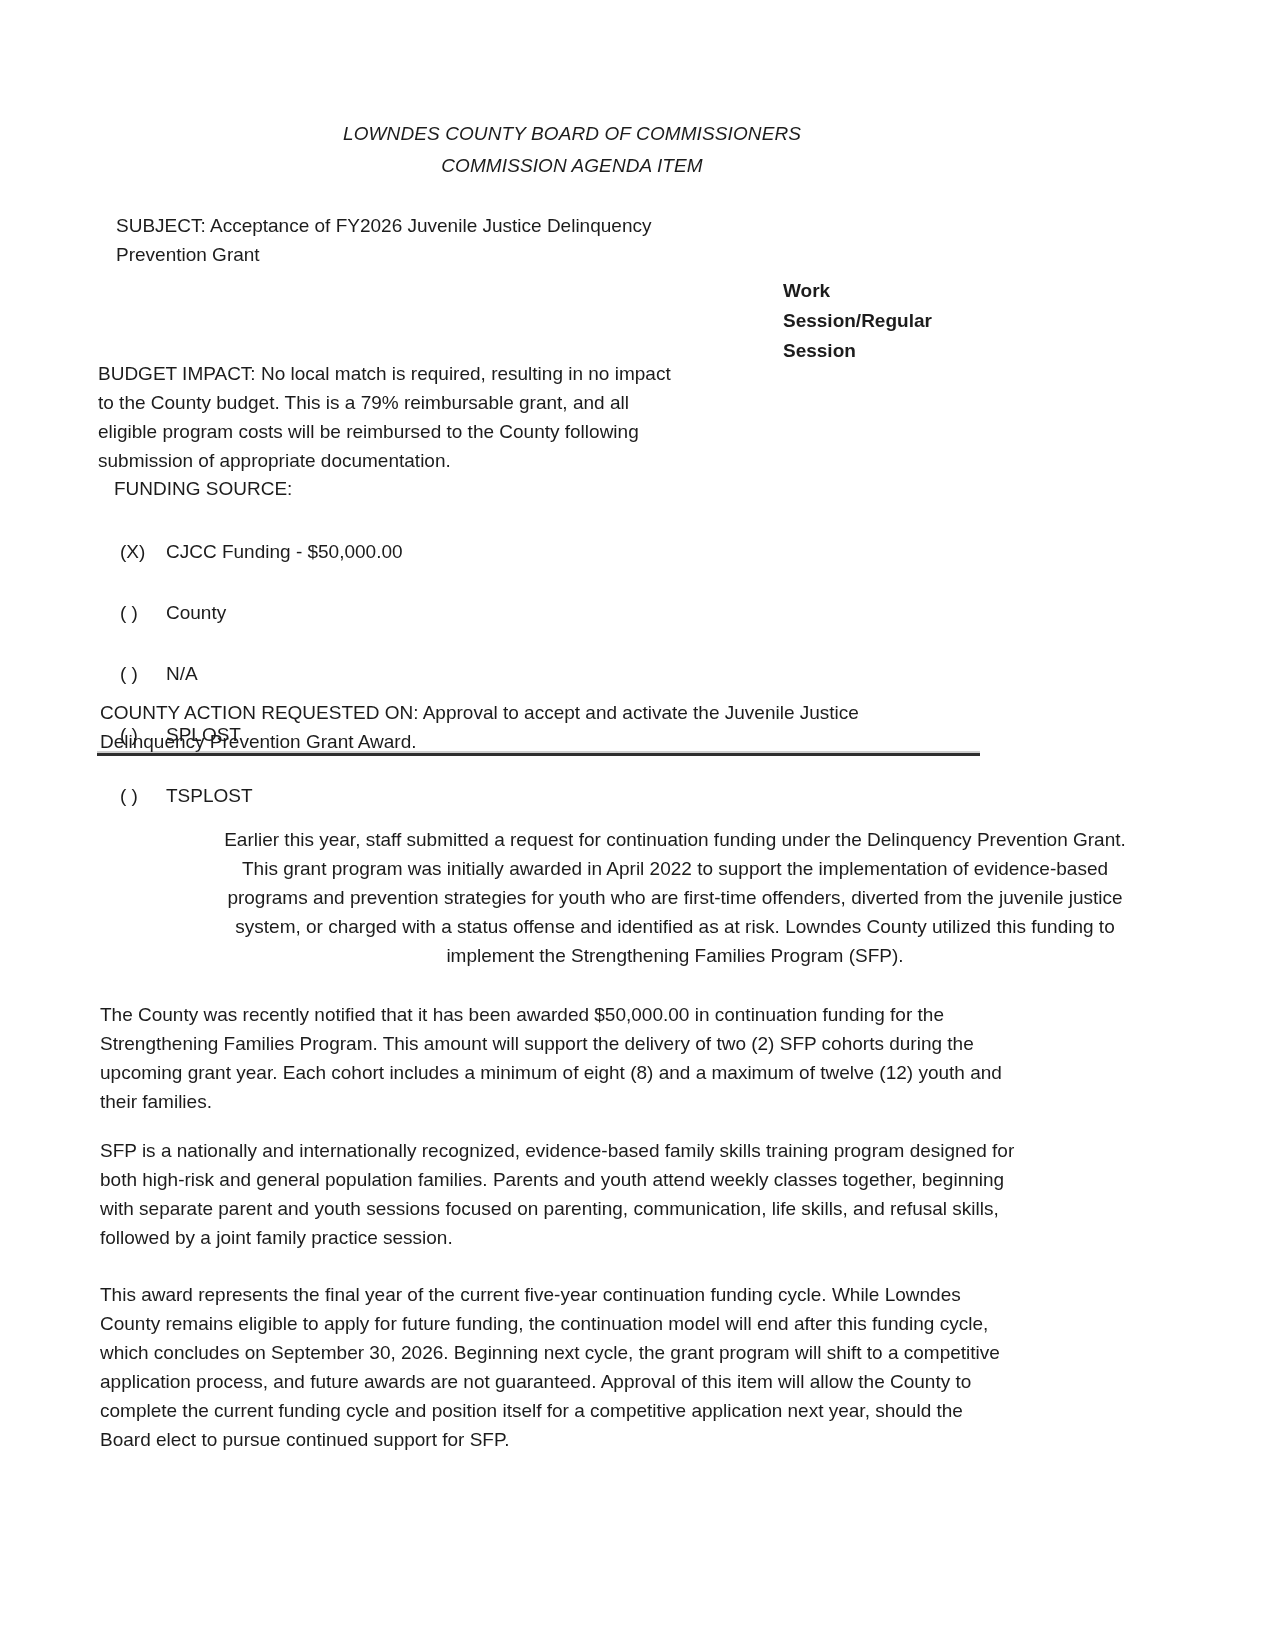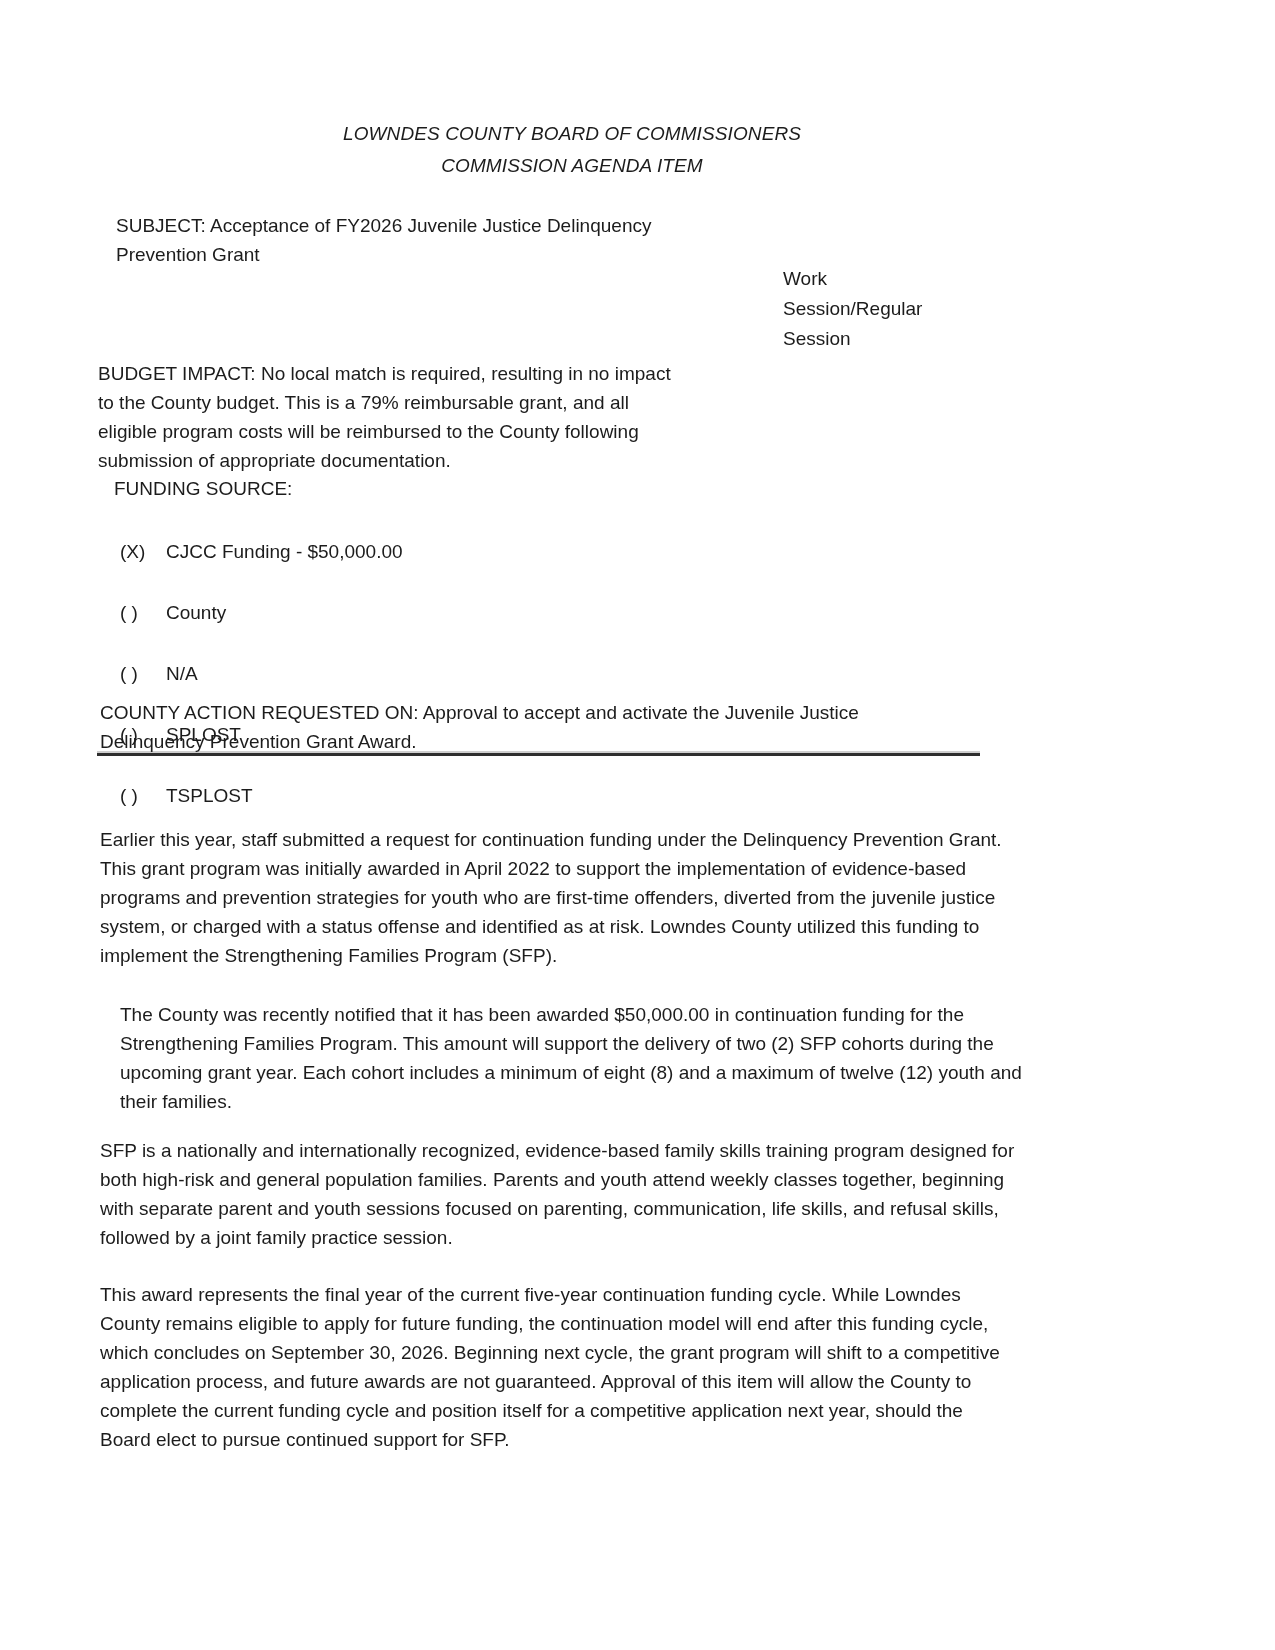--- a/index.html
+++ b/index.html
@@ -31,24 +31,25 @@
     letter-spacing: 0.1px;
     font-style: italic;
   }
   .subject {
     top: 211px;
     left: 100px;
     width: 620px;
     margin-left: 16px;
   }
   .meeting-type {
-    top: 264px;
+    top: 276px;
     left: 783px;
     width: 190px;
     line-height: 30px;
+    font-weight: bold;
   }
   .date-line {
     top: 305px;
     left: 100px;
     width: 640px;
   }
   .budget {
     top: 359px;
     left: 98px;
     width: 680px;
@@ -89,22 +90,22 @@
   }
   .history-heading {
     top: 769px;
     left: 100px;
     width: 700px;
   }
   .para {
     left: 100px;
     width: 1150px;
   }
-  .p1 { top: 825px; }
-  .p2 { top: 1000px; margin-left: 20px; }
+  .p1 { top: 825px; text-align: center; }
+  .p2 { top: 1000px; }
   .p3 { top: 1136px; }
   .p4 { top: 1280px; }
 </style>
 </head>
 <body>
 
 <div class="page">
 
   <div class="blk doc-header">LOWNDES COUNTY BOARD OF COMMISSIONERS
 COMMISSION AGENDA ITEM</div>

